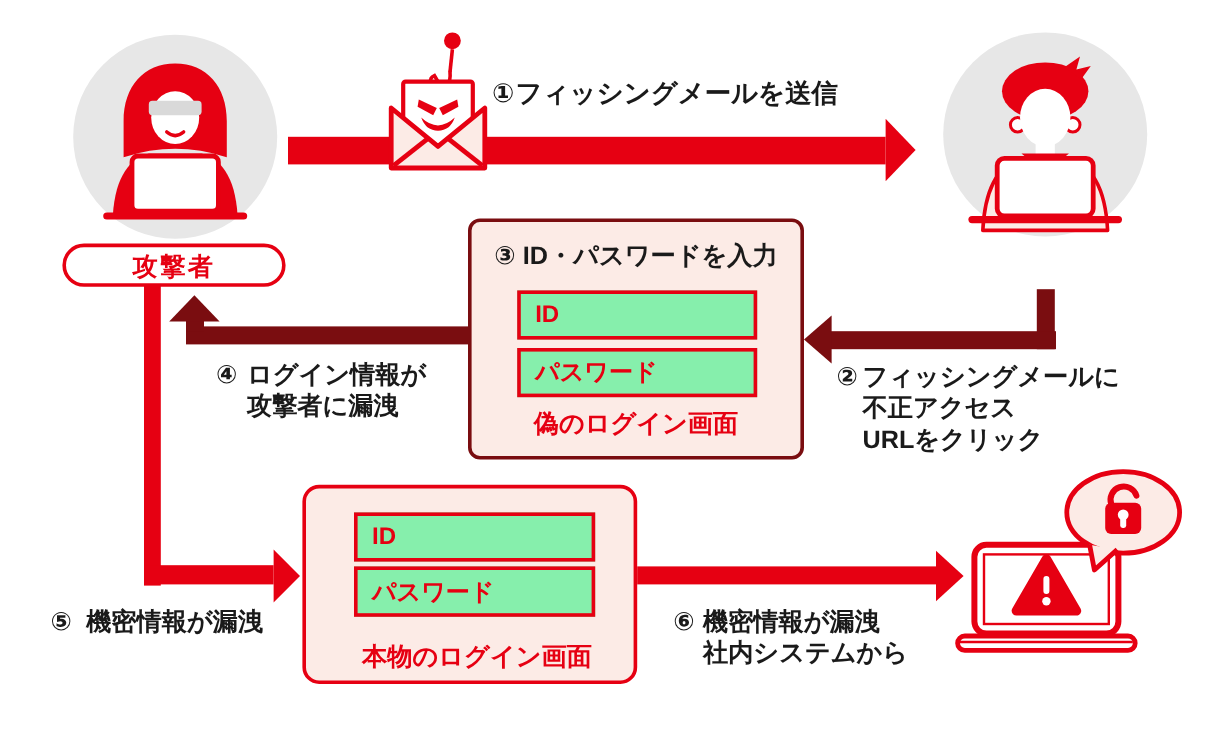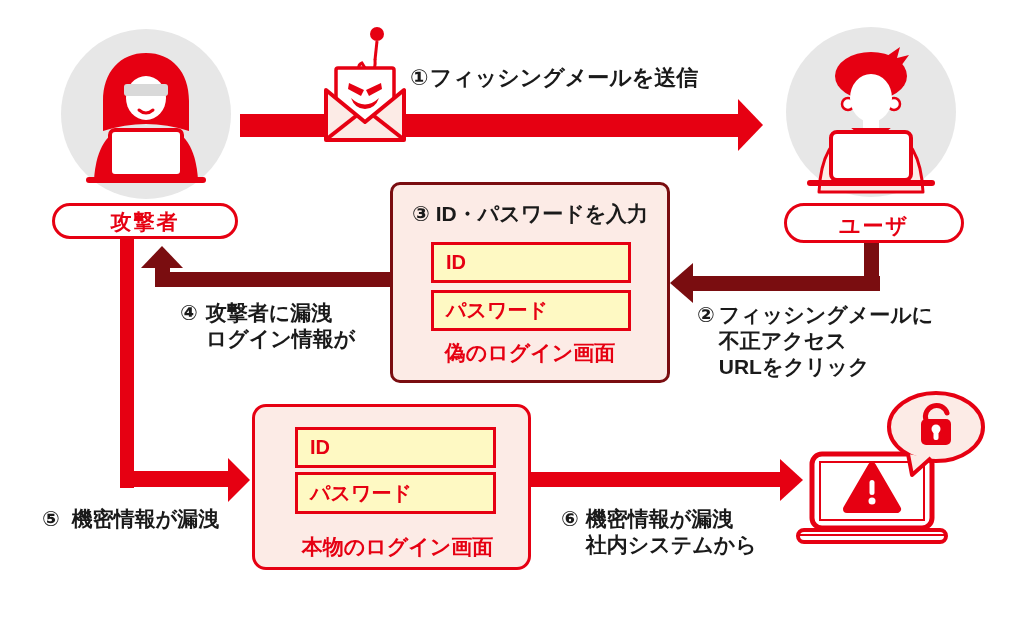--- a/index.html
+++ b/index.html
@@ -23,21 +23,21 @@
   .step{position:absolute;display:flex;align-items:flex-start;font-weight:bold;color:var(--ink);}
   .step .marker{flex:0 0 auto;}
   .step .lines{display:flex;flex-direction:column;}
   .f22{font-size:22px;line-height:27px;}
   .f21{font-size:21px;line-height:26px;}
   
   .panel{position:absolute;background:var(--pink);}
   .panel-fake{border:3px solid var(--darkred);border-radius:10px;}
   .panel-real{border:3px solid var(--red);border-radius:14px;}
   .panel-title{position:absolute;left:0;right:0;display:flex;justify-content:center;gap:6px;font-weight:bold;color:var(--ink);}
-  .field{position:absolute;background:#fef9c3;border:3px solid var(--red);display:flex;align-items:center;
+  .field{position:absolute;background:#86efac;border:3px solid var(--red);display:flex;align-items:center;
          padding-left:12px;color:var(--red);font-weight:bold;font-size:20px;box-sizing:border-box;}
   .caption{position:absolute;left:0;right:0;text-align:center;color:var(--red);font-weight:bold;font-size:21px;}
   
   .pill{position:absolute;background:#fff;border:3px solid var(--red);border-radius:20px;
         display:flex;align-items:flex-end;justify-content:center;color:var(--red);
         font-weight:bold;font-size:21px;letter-spacing:2px;box-sizing:border-box;}
   
   .f-red{fill:var(--red);} .f-pink{fill:var(--pink);} .f-white{fill:#fff;} .f-gray{fill:var(--gray);} .f-visor{fill:#d9d9d9;} .f-none{fill:none;}
   .s-red{stroke:var(--red);} 
 </style>
@@ -85,23 +85,20 @@
     <circle class="f-white s-red" cx="79" cy="78" r="6" stroke-width="2.5"></circle>
     <circle class="f-white s-red" cx="125" cy="78" r="6" stroke-width="2.5"></circle>
     <ellipse class="f-white" cx="102" cy="72" rx="21" ry="24"></ellipse>
     <rect class="f-white" x="94" y="92" width="16" height="14"></rect>
     <path class="f-pink s-red" d="M50,166 c2,-40 16,-56 34,-60 l18,14 18,-14 c18,4 32,20 34,60 z" stroke-width="3" stroke-linejoin="round"></path>
     <path class="f-white s-red" d="M85,103 h34 l-17,14 z" stroke-width="2"></path>
     <path class="f-red" d="M98,105 l4,5 4,-5 -1,14 h-6 z"></path>
     <rect class="f-white s-red" x="62" y="106" width="80" height="48" rx="6" stroke-width="4"></rect>
     <rect class="f-red" x="38" y="154" width="128" height="6" rx="3"></rect>
   </svg>
-  <div class="pill" style="left:784px;top:203px;width:180px;height:40px;">
-    <span>ユーザ</span>
-  </div>
 
   <svg class="abs" style="left:320px;top:16px;" width="90" height="130" viewBox="0 0 90 130">
     <circle class="f-red" cx="57" cy="18" r="7"></circle>
     <path class="f-none s-red" d="M57,25 L55,44" stroke-width="3"></path>
     <path class="f-none s-red" d="M55,44 c1,10 -4,16 -11,14 c-6,-2 -7,-9 -2,-11 l3,5" stroke-width="3" stroke-linecap="round"></path>
     <rect class="f-white s-red" x="16" y="52" width="58" height="56" rx="2" stroke-width="3.5"></rect>
     <path class="f-red" d="M29,67 l15,7 -3,6 -13,-7 z"></path>
     <path class="f-red" d="M61,67 l-15,7 3,6 13,-7 z"></path>
     <path class="f-red" d="M31,82 q14,13 28,0 q-4,11 -14,11 q-10,0 -14,-11 z"></path>
     <path class="f-pink s-red" d="M6,74 L45,106 L84,74 L84,124 L6,124 Z" stroke-width="4" stroke-linejoin="round"></path>
@@ -121,22 +118,22 @@
     <div class="lines">
       <span>フィッシングメールに</span>
       <span>不正アクセス</span>
       <span>URLをクリック</span>
     </div>
   </div>
 
   <div class="step f21" style="left:180px;top:300px;">
     <span class="marker" style="margin-right:8px;">④</span>
     <div class="lines">
+      <span>ログイン情報が</span>
       <span>攻撃者に漏洩</span>
-      <span>ログイン情報が</span>
     </div>
   </div>
 
   <div class="step f21" style="left:42px;top:506px;">
     <span class="marker" style="margin-right:12px;">⑤</span>
     <div class="lines">
       <span>機密情報が漏洩</span>
     </div>
   </div>
 

